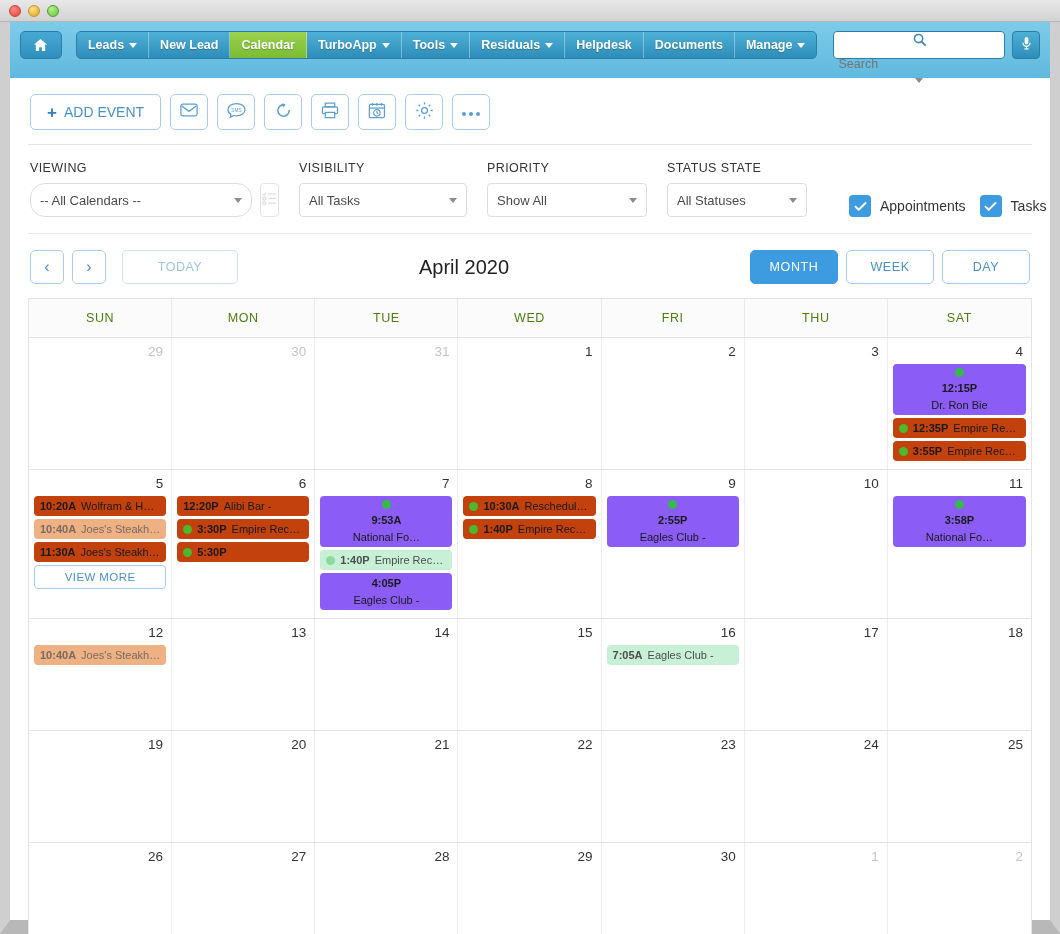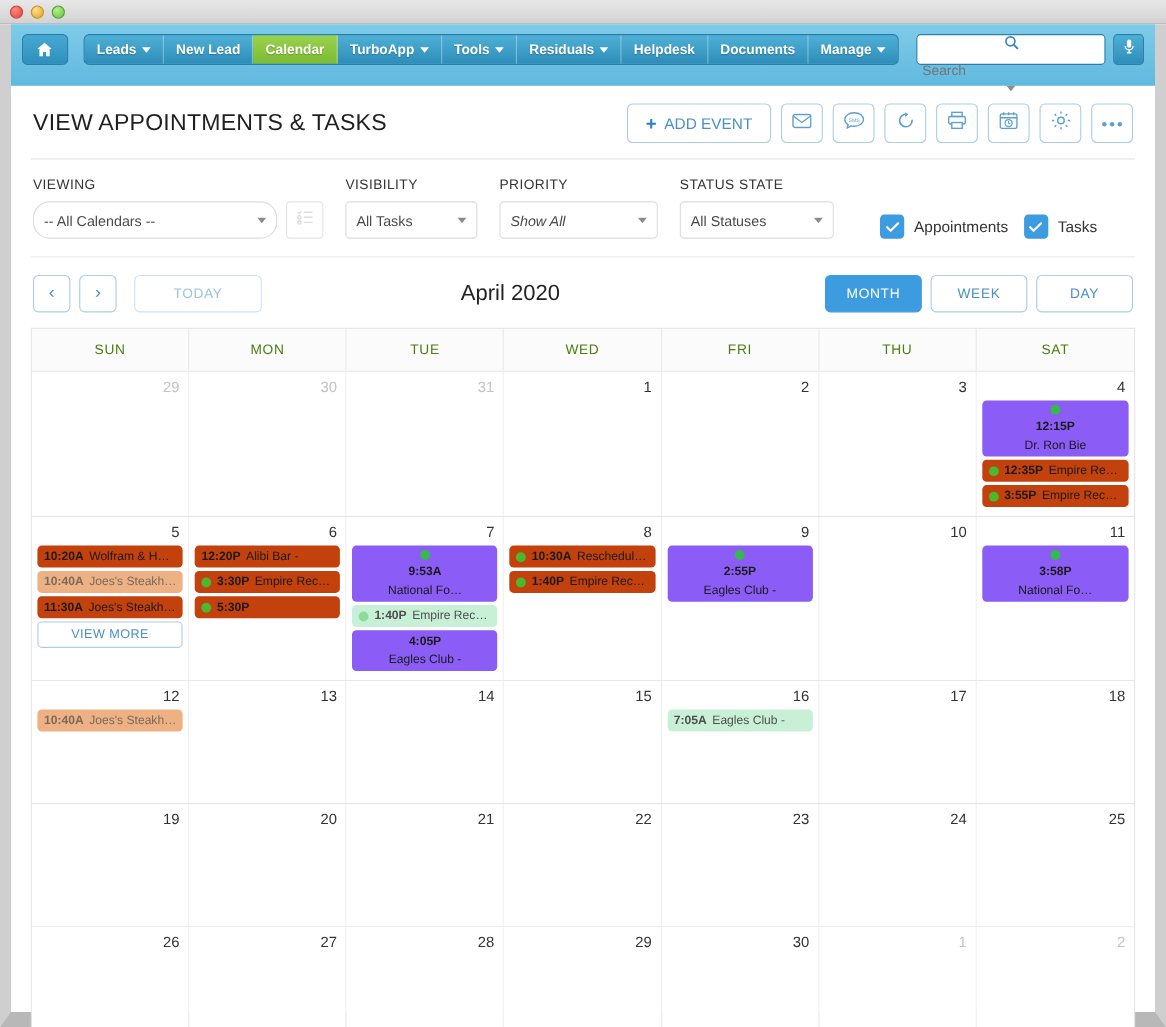--- a/index.html
+++ b/index.html
@@ -139,22 +139,22 @@
     font-size: 12.5px; color: #333; letter-spacing: 0.4px;
     margin-bottom: 8px; display: block;
   }
   .sel {
     height: 34px; border: 1px solid #dcdcdc; border-radius: 4px;
     background: #fff; display: flex; align-items: center;
     justify-content: space-between; padding: 0 9px;
     font-size: 13px; color: #4a4a4a; cursor: pointer;
   }
   .sel-viewing { width: 222px; border-radius: 15px; }
-  .sel-visibility { width: 120px; }
-  .sel-priority { width: 144px; font-style: italic; }
+  .sel-visibility { width: 168px; }
+  .sel-priority { width: 160px; }
   .sel-status { width: 140px; }
   .list-btn {
     width: 34px; height: 34px; border: 1px solid #e3e3e3; border-radius: 4px;
     background: #fff; display: flex; align-items: center; justify-content: center;
     margin-left: -12px; margin-right: 20px; cursor: pointer;
   }
   .cb-group { display: flex; align-items: center; gap: 9px; margin-left: 22px; }
   .cb {
     width: 22px; height: 22px; border-radius: 4px;
     background: #3d9be0; display: flex; align-items: center; justify-content: center;
@@ -322,21 +322,20 @@
               </svg>
           </span>
         </div>
       </div>
     </div>
   </div>
 
   <div class="content">
 
     <div class="header-row">
-      <div class="page-title">VIEW APPOINTMENTS &amp; TASKS</div>
       <div class="tb-actions">
         <div class="btn-outline btn-add">
           <span class="plus">+</span>
           <span>ADD EVENT</span>
         </div>
         <div class="btn-outline btn-icon">
           <span>
             <svg width="18" height="14" viewBox="0 0 20 15">
                 <rect x="1" y="1" width="18" height="13" rx="2" fill="none" stroke="#5b9fd0" stroke-width="1.4"></rect>
                 <path d="M2 3 L10 9 L18 3" fill="none" stroke="#5b9fd0" stroke-width="1.4"></path>

